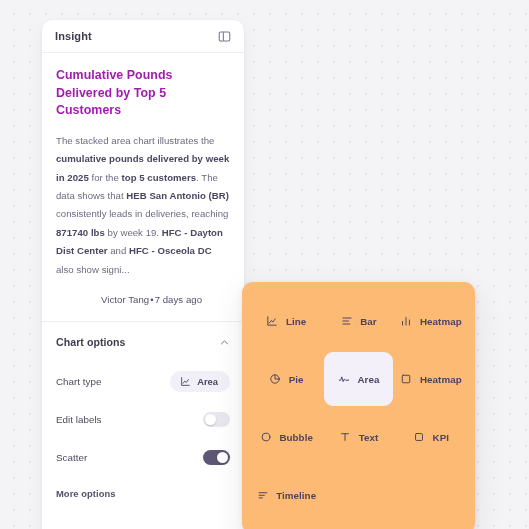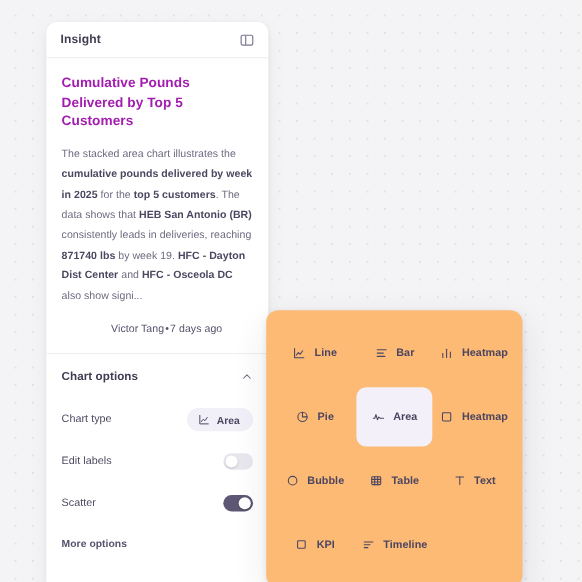--- a/index.html
+++ b/index.html
@@ -376,32 +376,20 @@
       <span class="type-item-icon">
         <svg width="12" height="12" viewBox="0 0 16 16" fill="none" stroke="#4b4560" stroke-width="1.3" stroke-linecap="round" stroke-linejoin="round">
           <circle cx="8" cy="8" r="5.2"></circle>
         </svg>
       </span>
       <span class="type-item-label">Bubble</span>
     </div>
     <div class="type-item">
       <span class="type-item-icon">
         <svg width="12" height="12" viewBox="0 0 16 16" fill="none" stroke="#4b4560" stroke-width="1.3" stroke-linecap="round" stroke-linejoin="round">
-          <rect x="2.6" y="3.2" width="10.8" height="9.6" rx="1"></rect>
-          <path d="M2.6 6.4h10.8"></path>
-          <path d="M2.6 9.6h10.8"></path>
-          <path d="M6.2 3.2v9.6"></path>
-          <path d="M9.8 3.2v9.6"></path>
-        </svg>
-      </span>
-      <span class="type-item-label">Table</span>
-    </div>
-    <div class="type-item">
-      <span class="type-item-icon">
-        <svg width="12" height="12" viewBox="0 0 16 16" fill="none" stroke="#4b4560" stroke-width="1.3" stroke-linecap="round" stroke-linejoin="round">
           <path d="M3.4 3.6h9.2"></path>
           <path d="M8 3.6v9"></path>
         </svg>
       </span>
       <span class="type-item-label">Text</span>
     </div>
     <div class="type-item">
       <span class="type-item-icon">
         <svg width="12" height="12" viewBox="0 0 16 16" fill="none" stroke="#4b4560" stroke-width="1.3" stroke-linecap="round" stroke-linejoin="round">
           <rect x="3.4" y="3.4" width="9.2" height="9.2" rx="1.1"></rect>

